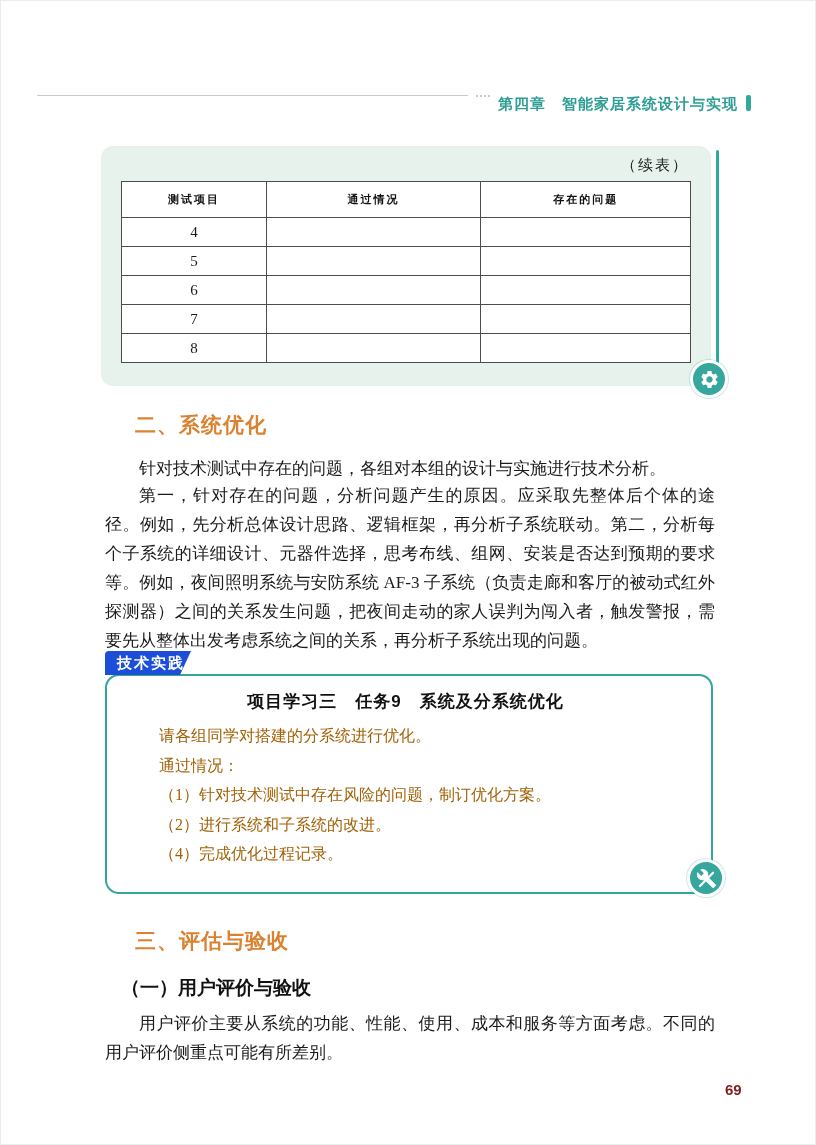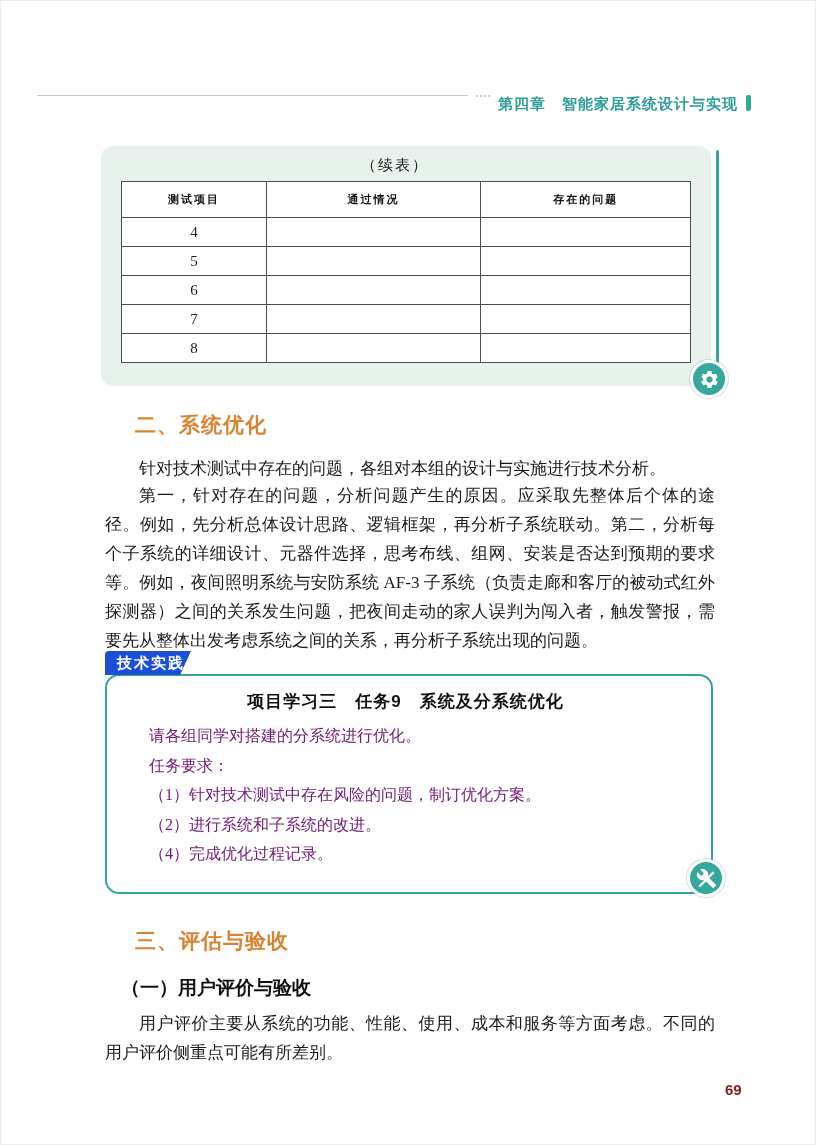--- a/index.html
+++ b/index.html
@@ -33,21 +33,21 @@
     position: absolute; left: 100px; top: 145px;
     width: 610px; height: 240px;
     background: #e7f2ec;
     border-radius: 12px;
   }
   .mint-accent {
     position: absolute; left: 715px; top: 149px;
     width: 3px; height: 232px; background: #2fa89e; border-radius: 2px;
   }
   .continued-label {
-    text-align: center;
+    text-align: right;
     padding: 10px 22px 6px 0;
     font-size: 15px; letter-spacing: 2px; color: #1a1a1a;
   }
   table.test-table {
     width: 570px; margin: 0 auto;
     border-collapse: collapse;
     background: #ffffff;
   }
   table.test-table th, table.test-table td {
     border: 1px solid #4d4d4d;
@@ -114,21 +114,21 @@
     border: 2px solid #33a69c; border-radius: 14px;
     background: #ffffff;
     padding: 14px 49px 0 42px;
   }
   .practice-title {
     text-align: center;
     font-family: "Liberation Sans", "DejaVu Sans", sans-serif;
     font-weight: bold; font-size: 17px; color: #111;
     margin-bottom: 8px; letter-spacing: 1px;
   }
-  .pline { font-size: 16px; line-height: 29.5px; color: #701a75; }
+  .pline { font-size: 16px; line-height: 29.5px; color: #a16207; margin-left: 10px; }
 
   
   .page-number {
     position: absolute; left: 724px; top: 1080px;
     font-family: "Liberation Sans", "DejaVu Sans", sans-serif;
     font-weight: bold; font-size: 15px; color: #7f1d1d;
   }
 </style>
 </head>
 <body>
@@ -195,21 +195,21 @@
   </div>
 
   <h2 class="sec-heading sec2-pos">二、系统优化</h2>
   <p class="body-para indent para1-pos">针对技术测试中存在的问题，各组对本组的设计与实施进行技术分析。</p>
   <p class="body-para indent para2-pos">第一，针对存在的问题，分析问题产生的原因。应采取先整体后个体的途径。例如，先分析总体设计思路、逻辑框架，再分析子系统联动。第二，分析每个子系统的详细设计、元器件选择，思考布线、组网、安装是否达到预期的要求等。例如，夜间照明系统与安防系统 AF-3 子系统（负责走廊和客厅的被动式红外探测器）之间的关系发生问题，把夜间走动的家人误判为闯入者，触发警报，需要先从整体出发考虑系统之间的关系，再分析子系统出现的问题。</p>
 
   <div class="practice-badge">技术实践</div>
   <div class="practice-box">
     <div class="practice-title">项目学习三　任务9　系统及分系统优化</div>
     <p class="pline">请各组同学对搭建的分系统进行优化。</p>
-    <p class="pline">任务要求：</p>
+    <p class="pline">通过情况：</p>
     <p class="pline">（1）针对技术测试中存在风险的问题，制订优化方案。</p>
     <p class="pline">（2）进行系统和子系统的改进。</p>
     <p class="pline">（4）完成优化过程记录。</p>
   </div>
 
   <div class="corner-icon tools-pos">
     <svg viewBox="0 0 24 24" aria-hidden="true">
       <path d="M4.5 20.5 L19.5 5.5" stroke="#ffffff" stroke-width="2.6" stroke-linecap="round" fill="none"></path>
       <path fill="#ffffff" d="M22.7 19l-9.1-9.1c.9-2.3.4-5-1.5-6.9-2-2-5-2.4-7.4-1.3L9 6 6 9 1.6 4.7C.4 7.1.9 10.1 2.9 12.1c1.9 1.9 4.6 2.4 6.9 1.5l9.1 9.1c.4.4 1 .4 1.4 0l2.3-2.3c.5-.4.5-1.1.1-1.4z"></path>
     </svg>

